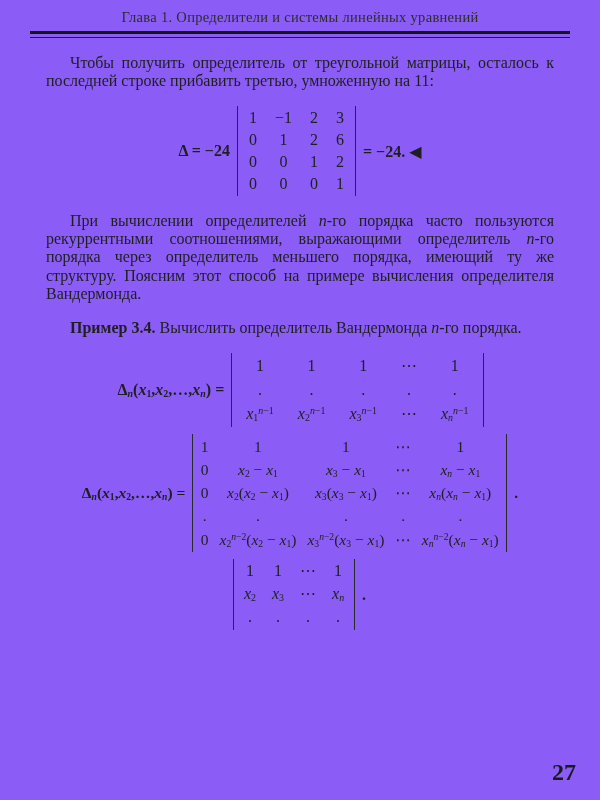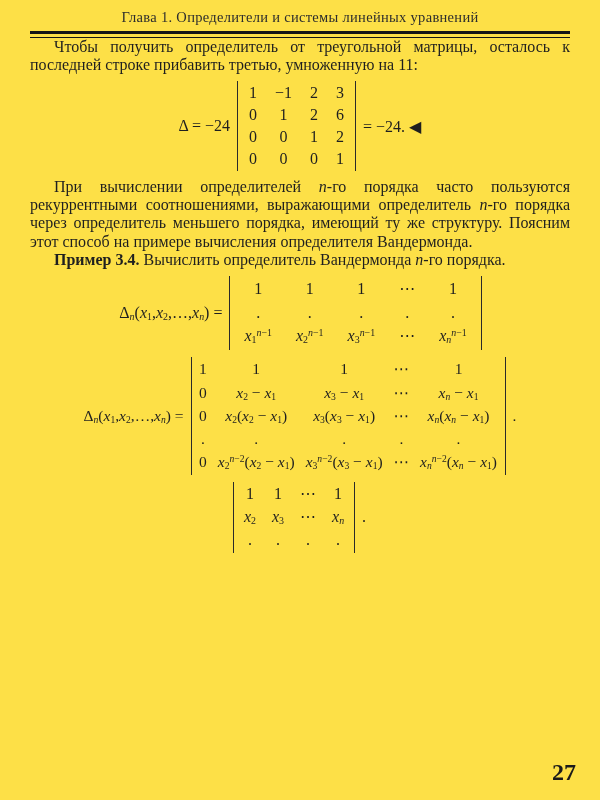--- a/index.html
+++ b/index.html
@@ -1,39 +1,39 @@
 <!DOCTYPE html>
 <html><head>
 <meta charset="utf-8">
 <style>
   html,body{margin:0;padding:0;}
   body{width:600px;height:800px;background:#f4f4f2;}
   .page{
     width:600px;height:800px;box-sizing:border-box;
-    background:#fde047;color:#222;
+    background:#8b5cf6;color:#222;
     font-family:"Liberation Serif","DejaVu Serif",serif;
     position:relative;overflow:hidden;
     padding:9px 30px 0 30px;
   }
   .running-head{
     text-align:center;font-size:14.5px;color:#2d2d2d;letter-spacing:.3px;
   }
   .head-rule{
     margin-top:5px;height:3px;
     border-top:3px solid #161616;border-bottom:1px solid #161616;
   }
   p.para{
-    margin:0;text-align:justify;text-indent:24px;
+    margin:16px;text-align:justify;text-indent:24px;
     font-size:16px;line-height:1.14;color:#1f1f1f;
   }
   .formula{
     display:flex;justify-content:center;align-items:center;
     font-size:16px;color:#1f1f1f;white-space:nowrap;
   }
-  .fpart{margin:0 4px;}
+  .fpart{margin:0 4px;font-weight:bold;}
   .matrix{
     display:table;border-left:1.4px solid #2a2a2a;border-right:1.4px solid #2a2a2a;
     padding:1px 2px;margin:0 3px;
   }
   .mrow{display:table-row;}
   .mcell{display:table-cell;text-align:center;padding:2px 9px;line-height:1.18;}
   sub,sup{font-size:.62em;line-height:0;}
   sup{vertical-align:.55em;}
   sub{vertical-align:-.25em;}
   i{font-style:italic;}

